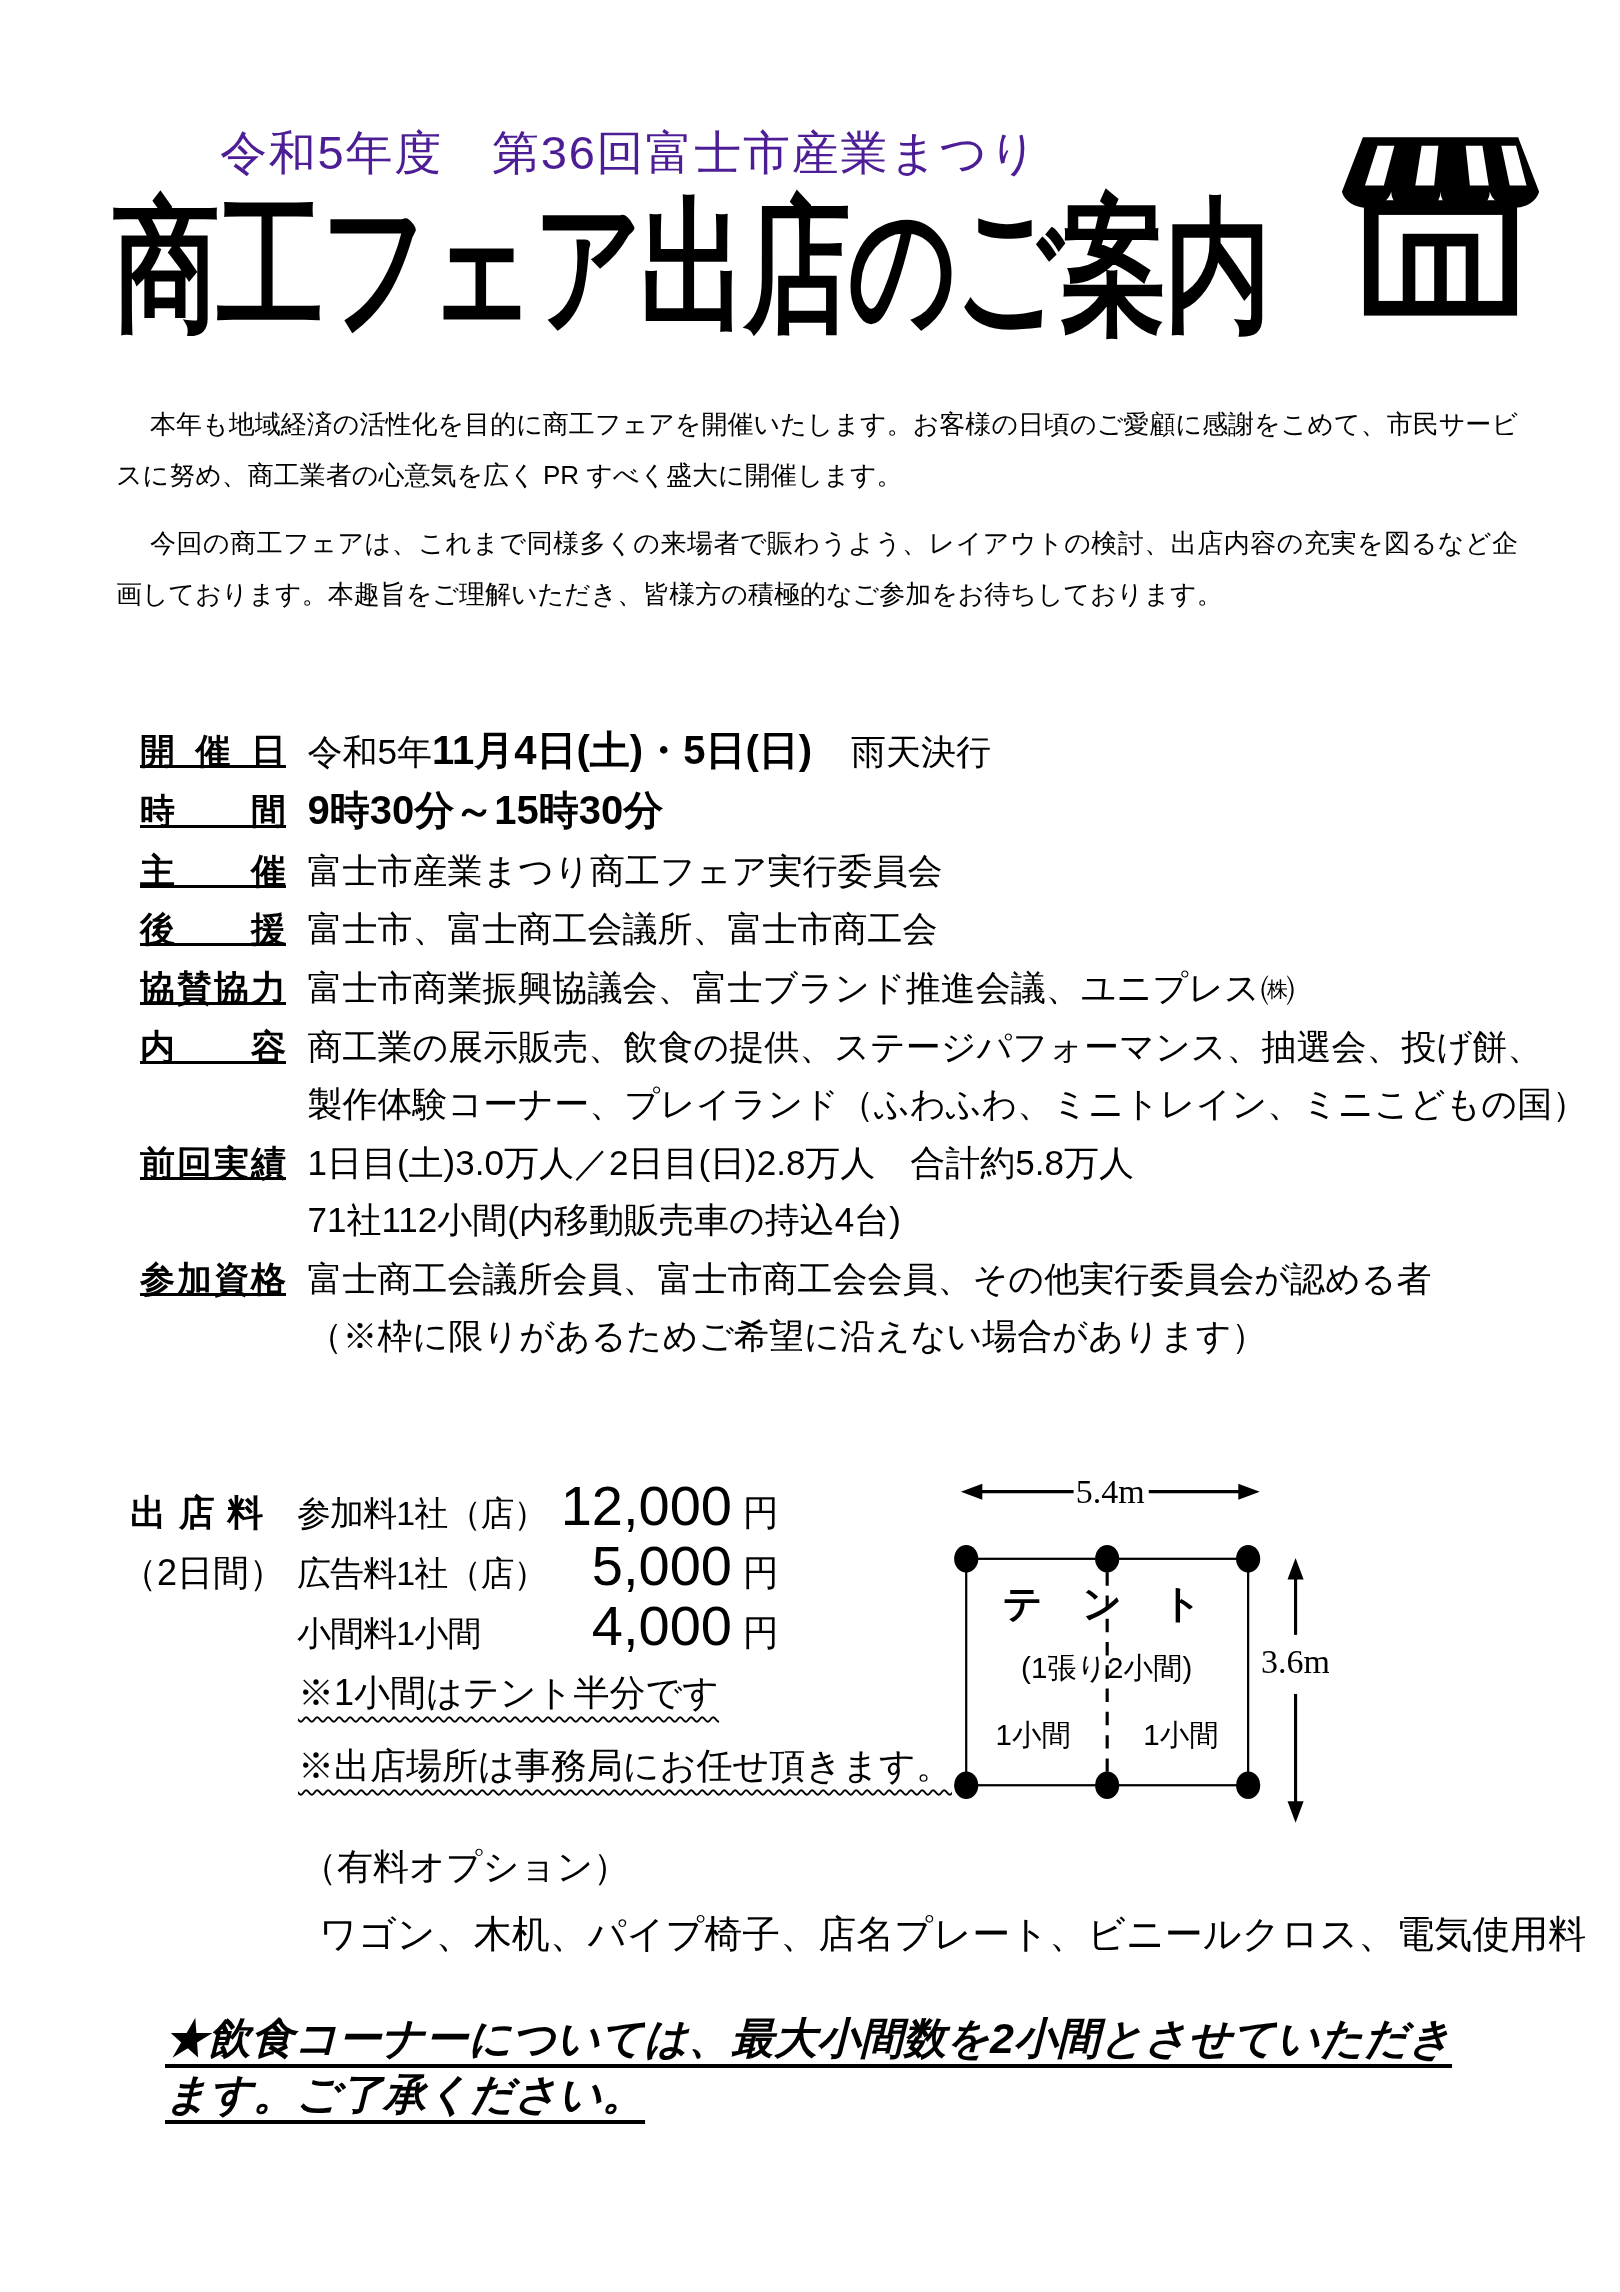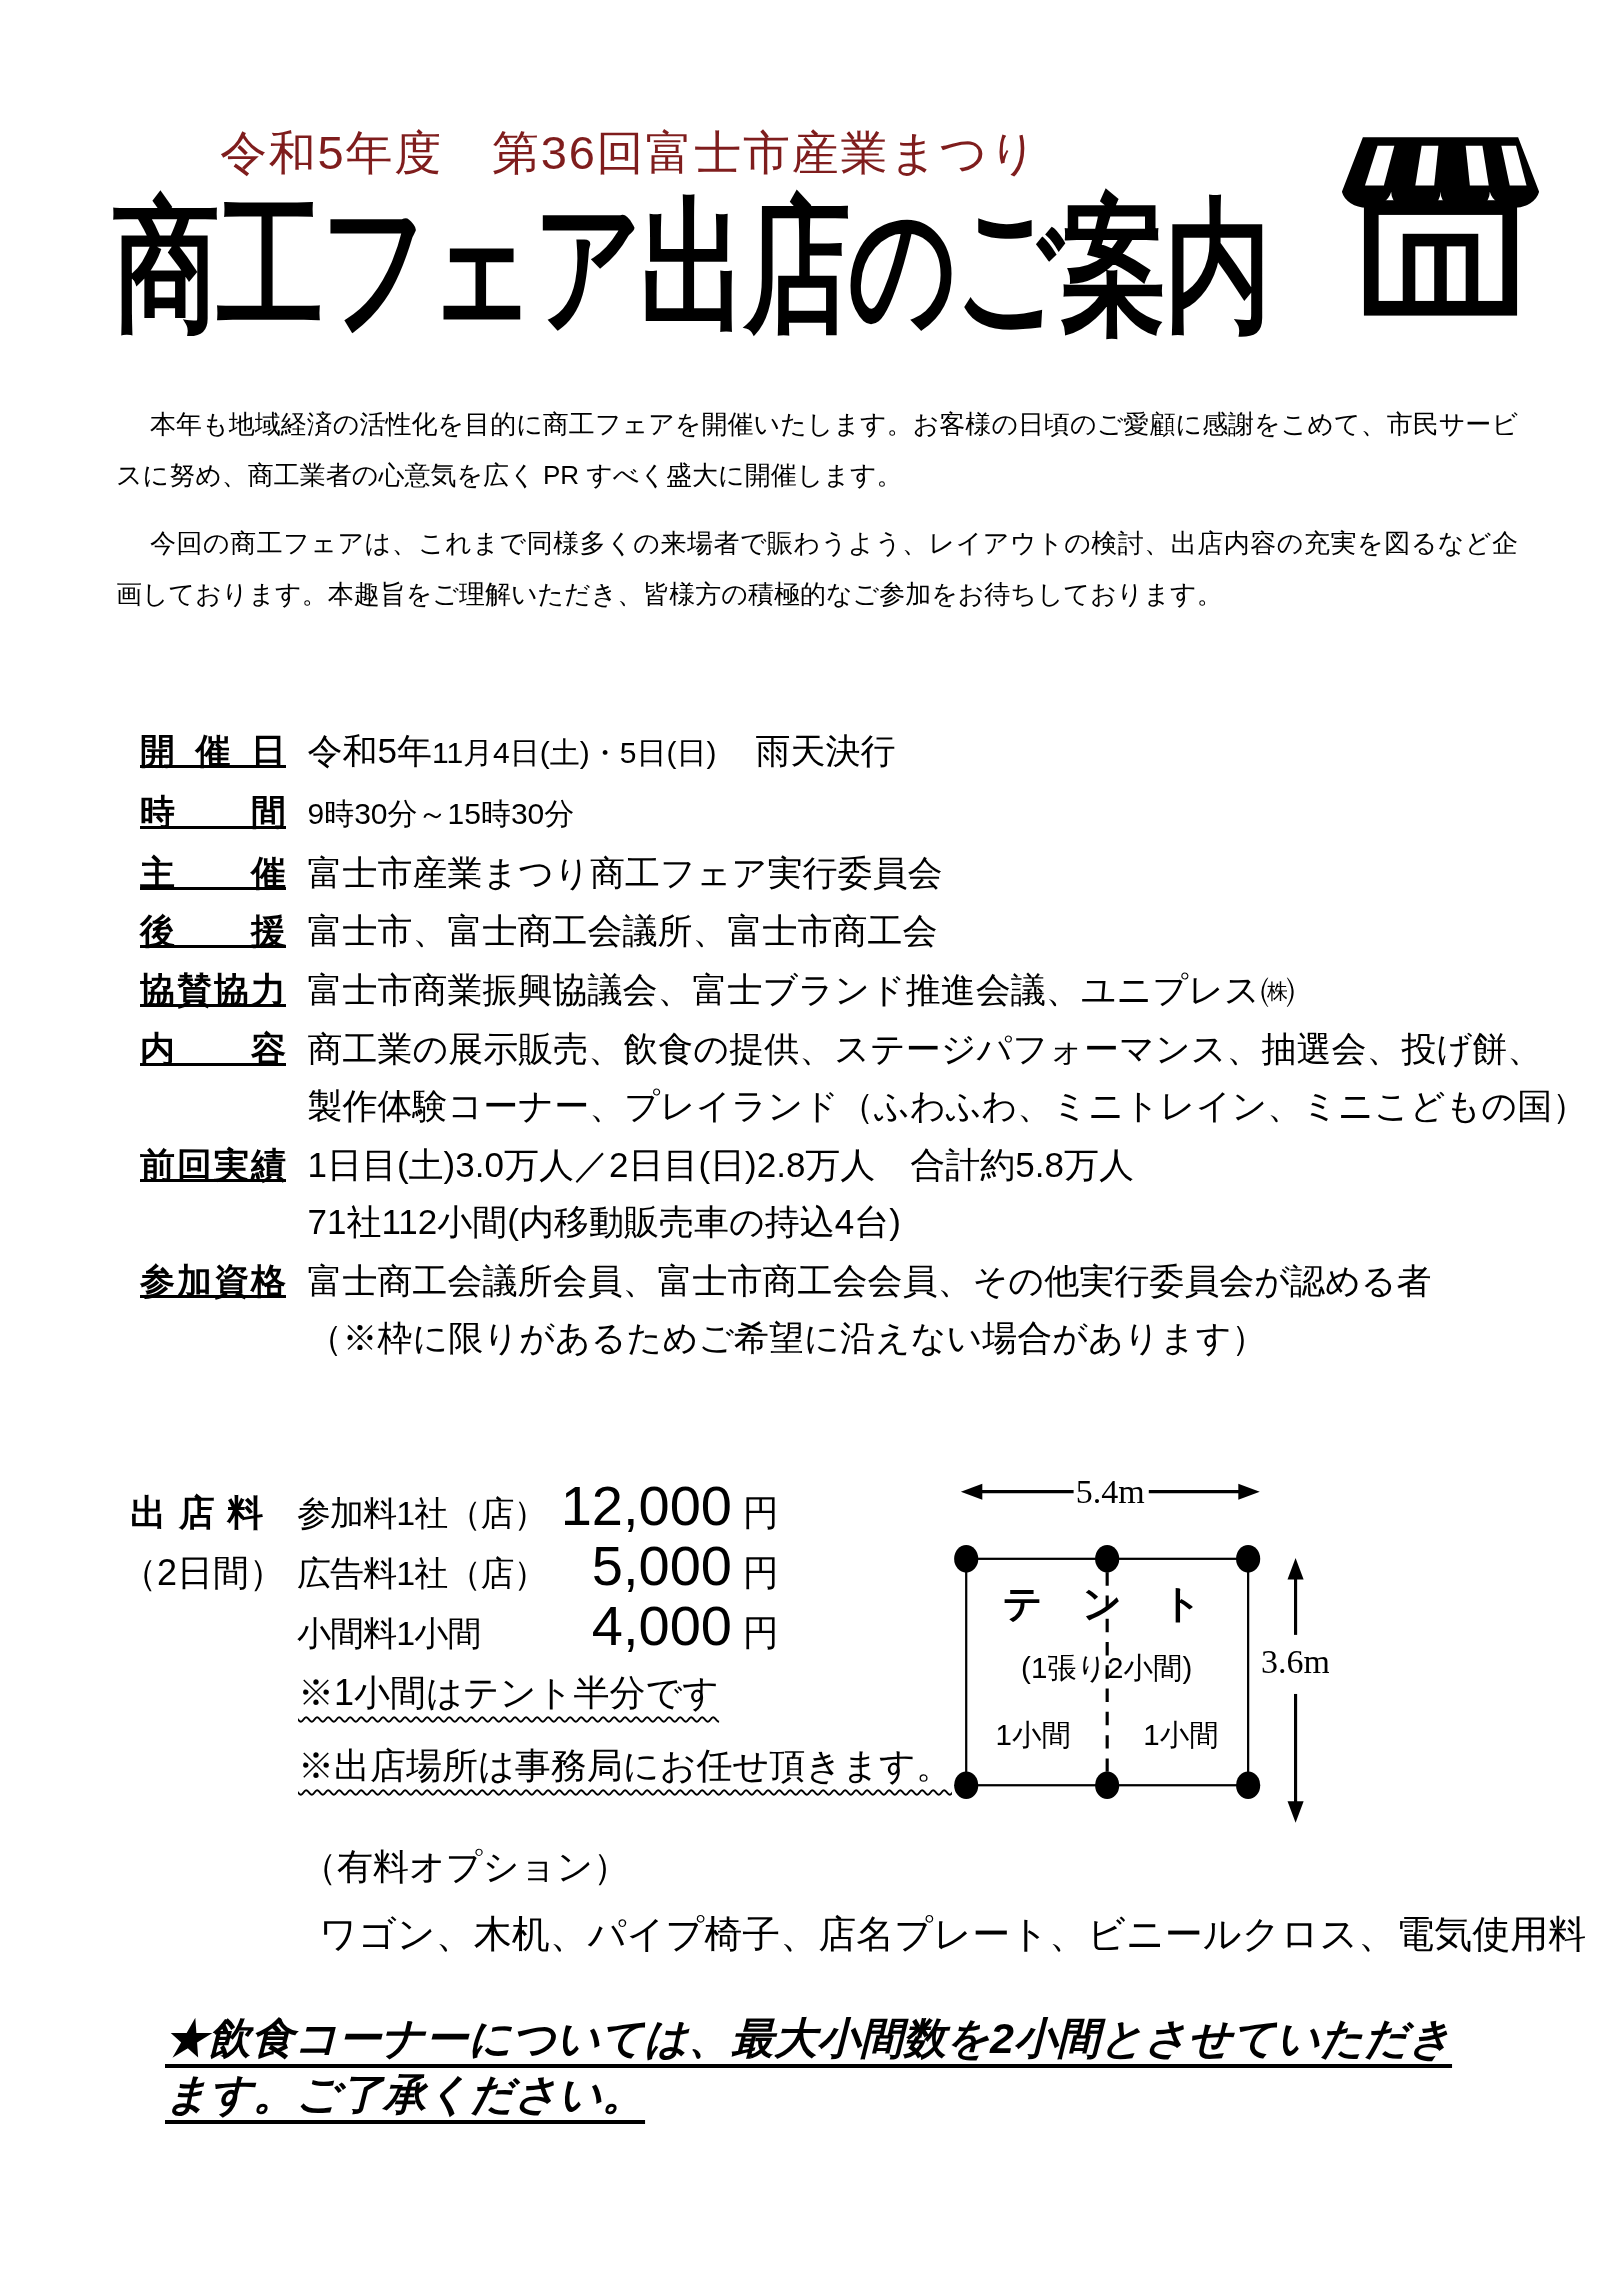--- a/index.html
+++ b/index.html
@@ -1,38 +1,38 @@
 <!DOCTYPE html>
 <html lang="ja" style="font-size:14.3px"><head>
 <meta charset="utf-8">
 <style>
   html,body{margin:0;padding:0;background:#fff;}
   .page{position:relative;width:1620px;height:2293px;background:#ffffff;
         font-family:"Liberation Sans",sans-serif;color:#000;overflow:hidden;}
 
   .subtitle{position:absolute;left:220px;top:122px;font-size:47px;letter-spacing:1.8px;
-            color:#7f1d1d;white-space:nowrap;}
+            color:#4c1d95;white-space:nowrap;}
 
   .main-title{position:absolute;left:113px;top:190px;font-size:145px;font-weight:bold;
               line-height:1.05;letter-spacing:-3.6px;white-space:nowrap;
               transform:scaleX(0.735);transform-origin:left top;}
 
   .icon-store{position:absolute;left:1334px;top:131px;width:213px;height:193px;}
 
   .intro{position:absolute;left:116px;top:399px;width:1402px;font-size:26px;line-height:51px;
          text-align:justify;}
   .intro p{margin:0;text-indent:34px;}
   .intro p + p{margin-top:17px;}
 
   .details{position:absolute;left:140px;top:722px;width:1451px;font-size:35px;}
   .dl-row{display:flex;margin-bottom:1.8px;line-height:57px;}
   .dl-label{flex:0 0 146px;font-weight:bold;text-align:justify;text-align-last:justify;text-decoration:underline;}
   .dl-value{margin-left:21.5px;}
   .dl-line{display:block;}
-  .em-num{font-size:30px;font-weight:normal;}
+  .em-num{font-size:40px;font-weight:bold;}
   .date-sfx{margin-left:39px;}
 
   .fees{position:absolute;left:109px;top:1478px;font-size:36px;}
   .fee-row{display:grid;grid-template-columns:188px 260px 175px 63px;align-items:baseline;height:60px;}
   .fee-label{font-weight:bold;text-align:center;letter-spacing:12.5px;}
   .fee-label2{text-align:center;letter-spacing:0;font-weight:normal;}
   .fee-name{font-size:34px;letter-spacing:-0.9px;white-space:nowrap;}
   .fee-price{font-size:56px;text-align:right;line-height:1;}
   .fee-unit{padding-left:10.7px;}
 

